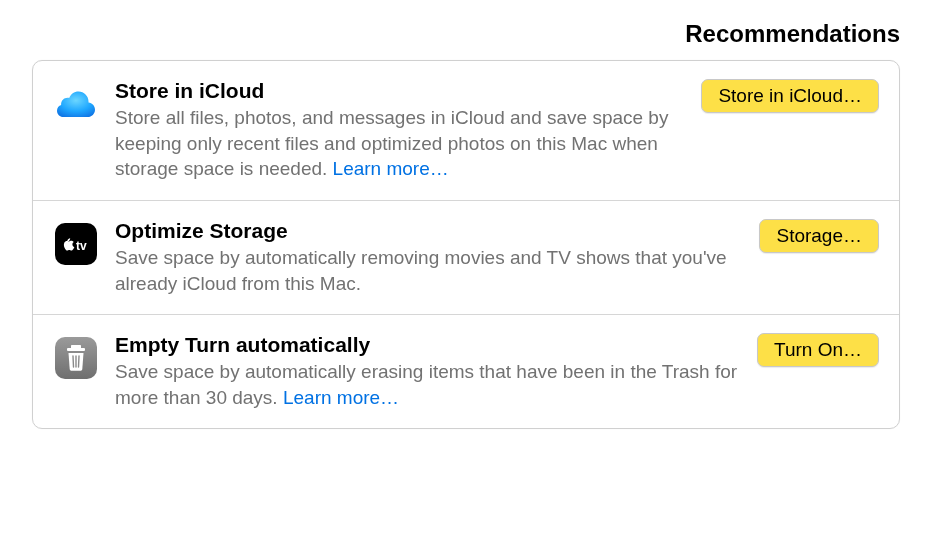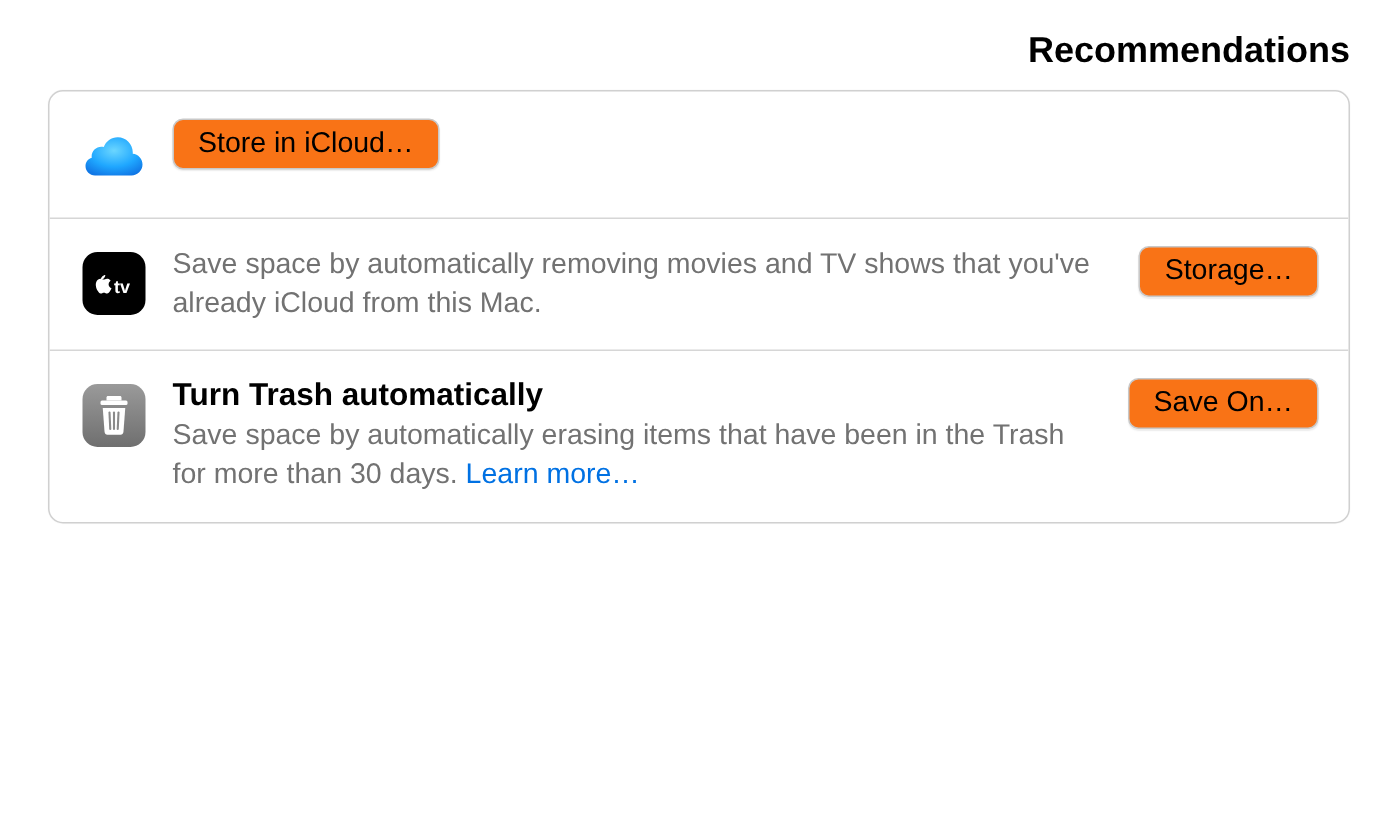--- a/index.html
+++ b/index.html
@@ -63,21 +63,21 @@
       font-weight: 400;
       color: #727272;
       line-height: 1.35;
     }
     .learn-more {
       color: #0071e3;
       cursor: pointer;
     }
     .action-button {
       flex-shrink: 0;
-      background: #f97316;
+      background: #fde047;
       border: 1px solid #c8c8c8;
       border-radius: 7px;
       padding: 5px 16px;
       font-size: 19px;
       font-family: inherit;
       color: #000000;
       cursor: pointer;
       box-shadow: 0 1px 1px rgba(0,0,0,0.08);
       white-space: nowrap;
       margin-top: 0px;
@@ -96,36 +96,44 @@
         <defs>
           <radialGradient id="cloudg" cx="50%" cy="35%" r="70%">
             <stop offset="0%" stop-color="#6bd6ff"></stop>
             <stop offset="60%" stop-color="#1fa7ff"></stop>
             <stop offset="100%" stop-color="#1178e6"></stop>
           </radialGradient>
         </defs>
         <path d="M35.5 20.5c0-5.5-4.5-10-10-10-4.3 0-7.9 2.7-9.3 6.5-0.5-0.1-1-0.2-1.6-0.2-3.6 0-6.5 2.9-6.5 6.5 0 0.3 0 0.5 0.1 0.8C5.7 24.8 4 27 4 29.7 4 33.2 6.8 36 10.3 36h24.4c4 0 7.3-3.3 7.3-7.3 0-3.8-2.9-6.9-6.5-7.2z" fill="url(#cloudg)"></path>
       </svg>
     </div>
+    <div class="row-content">
+      <div class="row-title">Store in iCloud</div>
+      <div class="row-description">
+        <span>Store all files, photos, and messages in iCloud and save space by keeping only recent files and optimized photos on this Mac when storage space is needed.</span>
+        <span> </span><a class="learn-more">Learn more…</a>
+      </div>
+    </div>
     <button class="action-button">Store in iCloud…</button>
   </div>
 
   <div class="recommendation-row">
     <div class="icon-wrapper">
       <svg width="46" height="46" viewBox="0 0 46 46">
         <rect x="2" y="2" width="42" height="42" rx="10" fill="#000000"></rect>
         <g fill="#ffffff">
 
           <path d="M17.2 17.3c-0.6 0-1.5 0.4-2.1 1-0.5 0.5-0.9 1.3-0.8 2.1 0.7 0.1 1.4-0.3 2-0.9 0.5-0.6 0.9-1.4 0.9-2.2zM19.4 23.5c0-1.6 1.3-2.4 1.4-2.4-0.8-1.1-1.9-1.3-2.3-1.3-1-0.1-1.9 0.6-2.4 0.6s-1.3-0.6-2.1-0.5c-1.1 0-2.1 0.6-2.6 1.6-1.1 2-0.3 4.9 0.8 6.5 0.5 0.8 1.2 1.7 2 1.6 0.8 0 1.1-0.5 2.1-0.5s1.2 0.5 2.1 0.5c0.9 0 1.4-0.8 2-1.6 0.6-0.9 0.9-1.8 0.9-1.9-0.1 0-1.9-0.7-1.9-2.6z"></path>
 
           <text x="23" y="29" font-family="-apple-system, Helvetica, Arial" font-size="12" font-weight="600" fill="#ffffff">tv</text>
         </g>
       </svg>
     </div>
     <div class="row-content">
+      <div class="row-title">Optimize Storage</div>
       <div class="row-description">
         <span>Save space by automatically removing movies and TV shows that you've already iCloud from this Mac.</span>
       </div>
     </div>
     <button class="action-button">Storage…</button>
   </div>
 
   <div class="recommendation-row">
     <div class="icon-wrapper">
       <svg width="46" height="46" viewBox="0 0 46 46">
@@ -142,22 +150,22 @@
           <path d="M15.5 18h15l-1.2 16c-0.1 1-0.9 1.8-1.9 1.8h-8.8c-1 0-1.8-0.8-1.9-1.8L15.5 18z"></path>
         </g>
         <g stroke="#8a8a8a" stroke-width="1.4" stroke-linecap="round">
           <line x1="20" y1="21" x2="20.5" y2="32"></line>
           <line x1="23" y1="21" x2="23" y2="32"></line>
           <line x1="26" y1="21" x2="25.5" y2="32"></line>
         </g>
       </svg>
     </div>
     <div class="row-content">
-      <div class="row-title">Turn Trash automatically</div>
+      <div class="row-title">Empty Turn automatically</div>
       <div class="row-description">
         <span>Save space by automatically erasing items that have been in the Trash for more than 30 days.</span>
         <span> </span><a class="learn-more">Learn more…</a>
       </div>
     </div>
-    <button class="action-button">Save On…</button>
+    <button class="action-button">Turn On…</button>
   </div>
 
 </div>
 
 </body></html>

